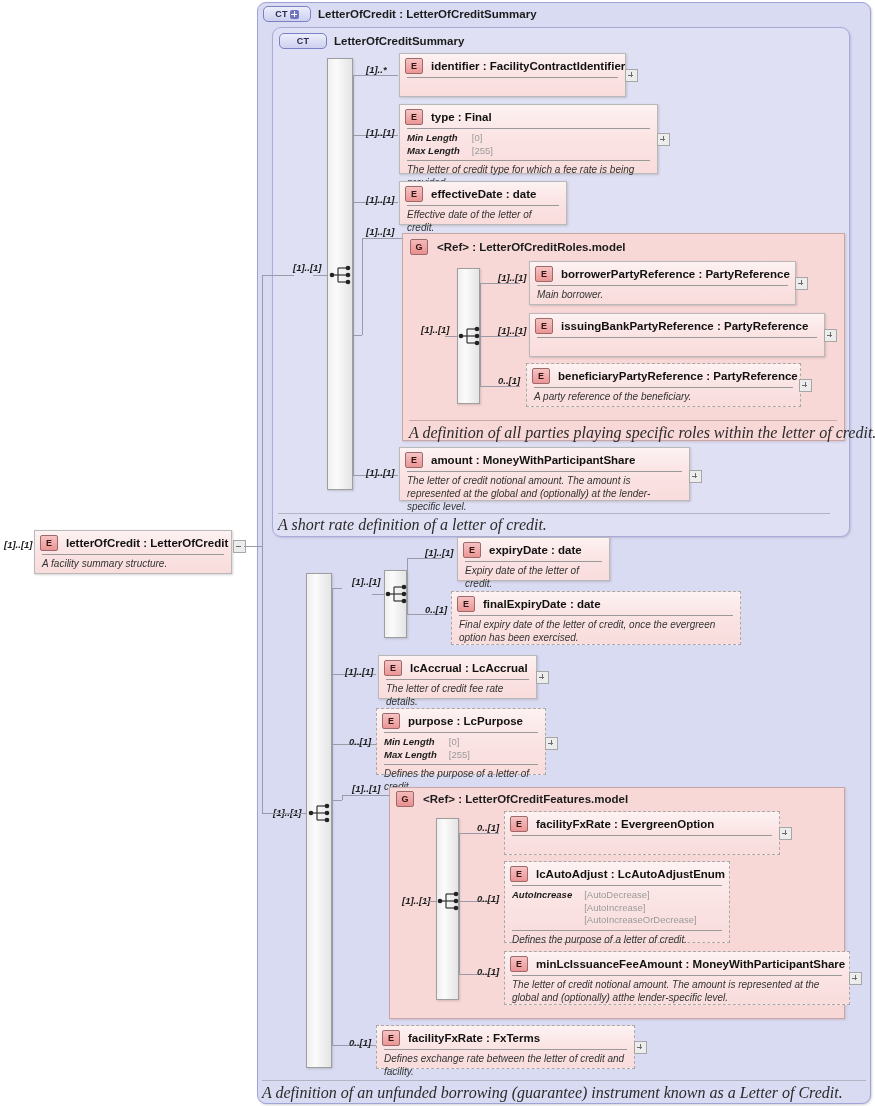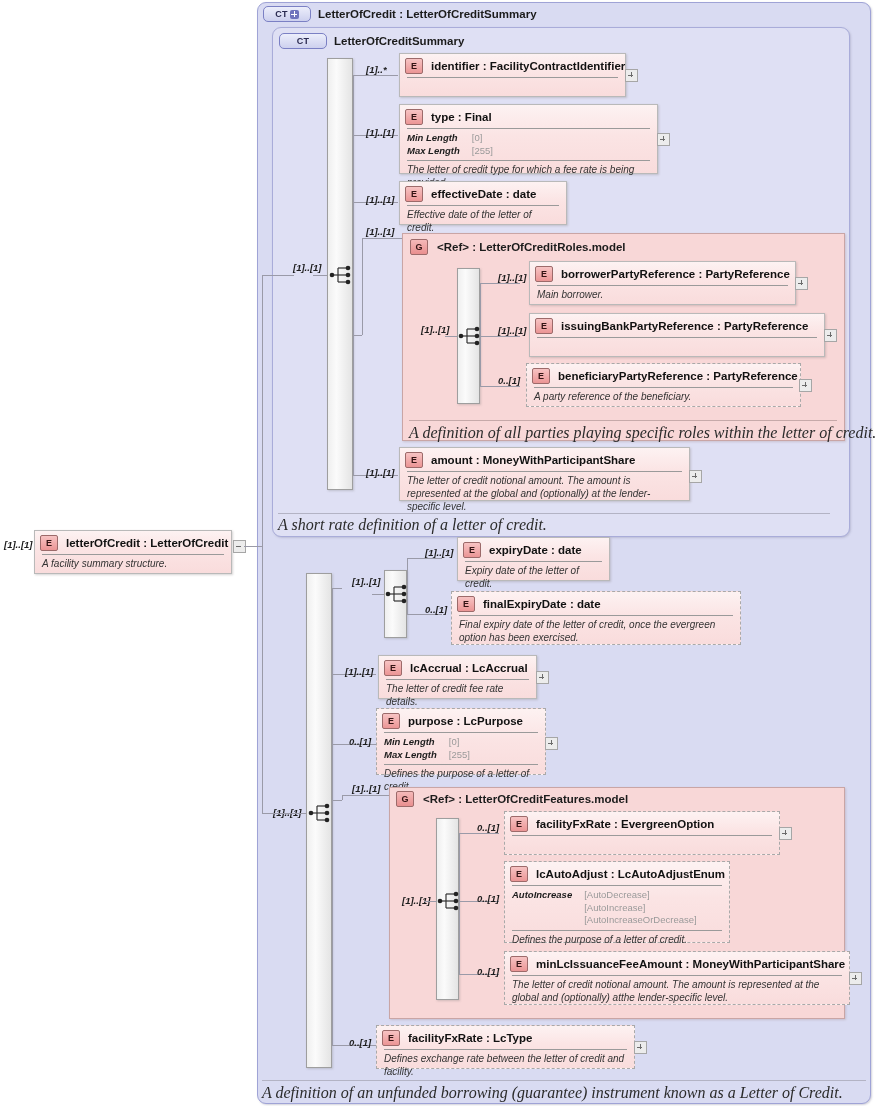--- a/index.html
+++ b/index.html
@@ -542,20 +542,20 @@
     </div>
     <div class="el-sep"></div>
     <div class="el-doc">The letter of credit notional amount. The amount is represented at the global and (optionally) atthe lender-specific level.</div>
   </div>
   <div class="nub" style="left:849px;top:972px;"></div>
 
   <div class="card" style="left:349px;top:1037px;">0..[1]</div>
   <div class="abs el-box opt" style="left:376px;top:1025px;width:259px;height:44px;">
     <div class="el-head">
       <span class="e-badge">E</span>
-      <span>facilityFxRate : LcType</span>
+      <span>facilityFxRate : FxTerms</span>
     </div>
     <div class="el-sep"></div>
     <div class="el-doc">Defines exchange rate between the letter of credit and facility.</div>
   </div>
   <div class="nub" style="left:634px;top:1041px;"></div>
 
 </div>
 
 </body></html>

